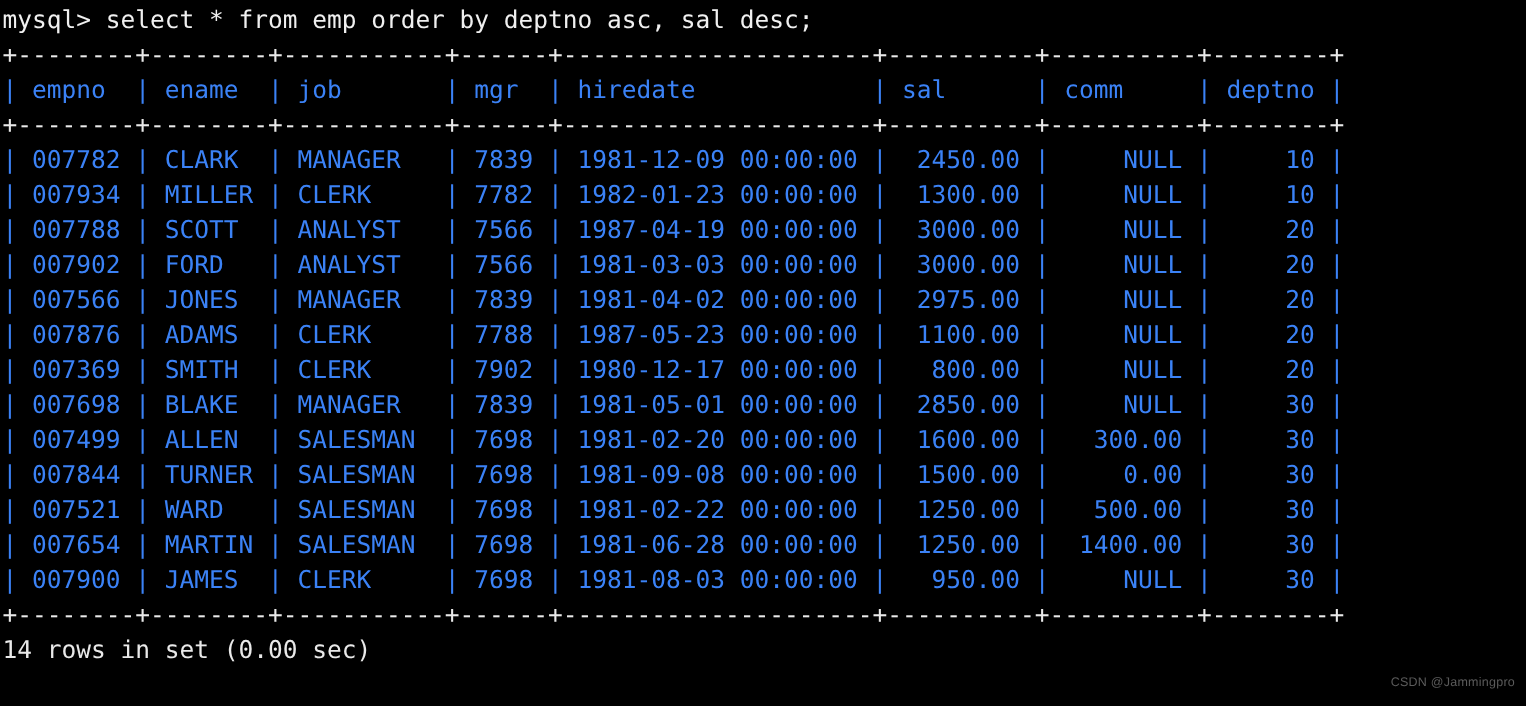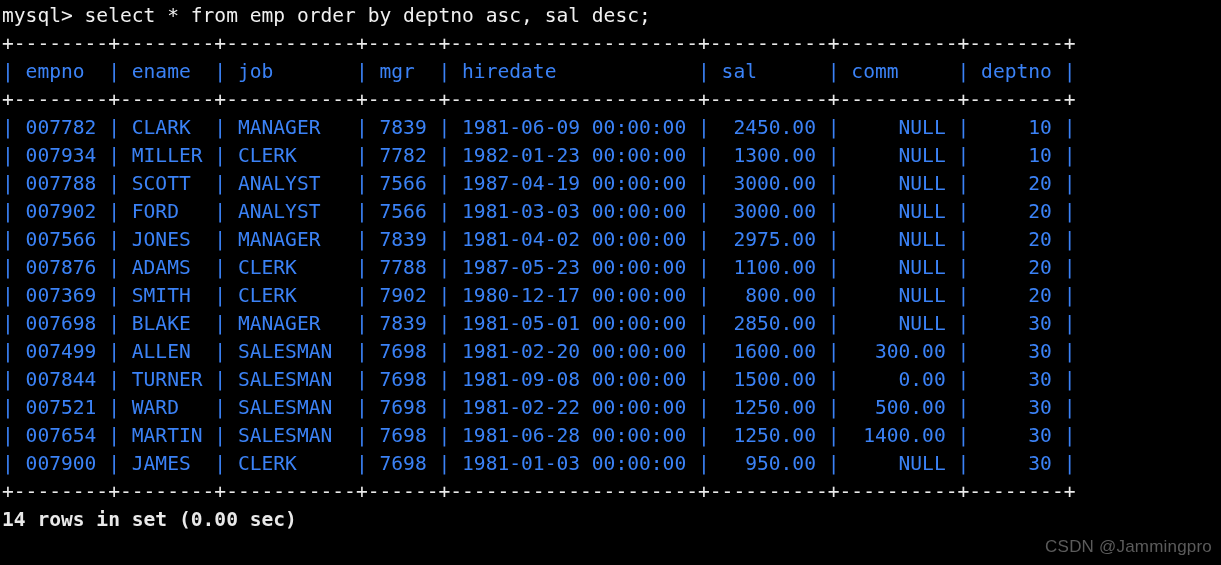--- a/index.html
+++ b/index.html
@@ -35,61 +35,60 @@
     -webkit-font-smoothing: none;
   }
   .rule {
     color: #e9e9e9;
   }
   .prompt-line {
     color: #f0f0f0;
   }
   .status-line {
     color: #e9e9e9;
-    font-weight: bold;
   }
   #watermark {
     position: absolute;
     right: 9px;
     bottom: 8px;
     font-family: "Liberation Sans", "DejaVu Sans", sans-serif;
-    font-size: 17px;
+    font-size: 10px;
     line-height: 20px;
     color: #5b5b5b;
     white-space: pre;
     letter-spacing: 0.2px;
   }
 </style>
 </head>
 <body>
 
 <div id="terminal">
 
   <div class="term-line prompt-line">mysql&gt; select * from emp order by deptno asc, sal desc;</div>
 
   <div class="term-line rule">+--------+--------+-----------+------+---------------------+----------+----------+--------+</div>
 
   <div class="term-line">| empno  | ename  | job       | mgr  | hiredate            | sal      | comm     | deptno |</div>
 
   <div class="term-line rule">+--------+--------+-----------+------+---------------------+----------+----------+--------+</div>
 
   <div id="result-rows">
-      <div class="term-line">| 007782 | CLARK  | MANAGER   | 7839 | 1981-06-09 00:00:00 |  2450.00 |     NULL |     10 |</div>
+      <div class="term-line">| 007782 | CLARK  | MANAGER   | 7839 | 1981-12-09 00:00:00 |  2450.00 |     NULL |     10 |</div>
       <div class="term-line">| 007934 | MILLER | CLERK     | 7782 | 1982-01-23 00:00:00 |  1300.00 |     NULL |     10 |</div>
       <div class="term-line">| 007788 | SCOTT  | ANALYST   | 7566 | 1987-04-19 00:00:00 |  3000.00 |     NULL |     20 |</div>
       <div class="term-line">| 007902 | FORD   | ANALYST   | 7566 | 1981-03-03 00:00:00 |  3000.00 |     NULL |     20 |</div>
       <div class="term-line">| 007566 | JONES  | MANAGER   | 7839 | 1981-04-02 00:00:00 |  2975.00 |     NULL |     20 |</div>
       <div class="term-line">| 007876 | ADAMS  | CLERK     | 7788 | 1987-05-23 00:00:00 |  1100.00 |     NULL |     20 |</div>
       <div class="term-line">| 007369 | SMITH  | CLERK     | 7902 | 1980-12-17 00:00:00 |   800.00 |     NULL |     20 |</div>
       <div class="term-line">| 007698 | BLAKE  | MANAGER   | 7839 | 1981-05-01 00:00:00 |  2850.00 |     NULL |     30 |</div>
       <div class="term-line">| 007499 | ALLEN  | SALESMAN  | 7698 | 1981-02-20 00:00:00 |  1600.00 |   300.00 |     30 |</div>
       <div class="term-line">| 007844 | TURNER | SALESMAN  | 7698 | 1981-09-08 00:00:00 |  1500.00 |     0.00 |     30 |</div>
       <div class="term-line">| 007521 | WARD   | SALESMAN  | 7698 | 1981-02-22 00:00:00 |  1250.00 |   500.00 |     30 |</div>
       <div class="term-line">| 007654 | MARTIN | SALESMAN  | 7698 | 1981-06-28 00:00:00 |  1250.00 |  1400.00 |     30 |</div>
-      <div class="term-line">| 007900 | JAMES  | CLERK     | 7698 | 1981-01-03 00:00:00 |   950.00 |     NULL |     30 |</div>
+      <div class="term-line">| 007900 | JAMES  | CLERK     | 7698 | 1981-08-03 00:00:00 |   950.00 |     NULL |     30 |</div>
     </div>
 
   <div class="term-line rule">+--------+--------+-----------+------+---------------------+----------+----------+--------+</div>
 
   <div class="term-line status-line">14 rows in set (0.00 sec)</div>
 
 </div>
 
 <div id="watermark">CSDN @Jammingpro</div>
 

